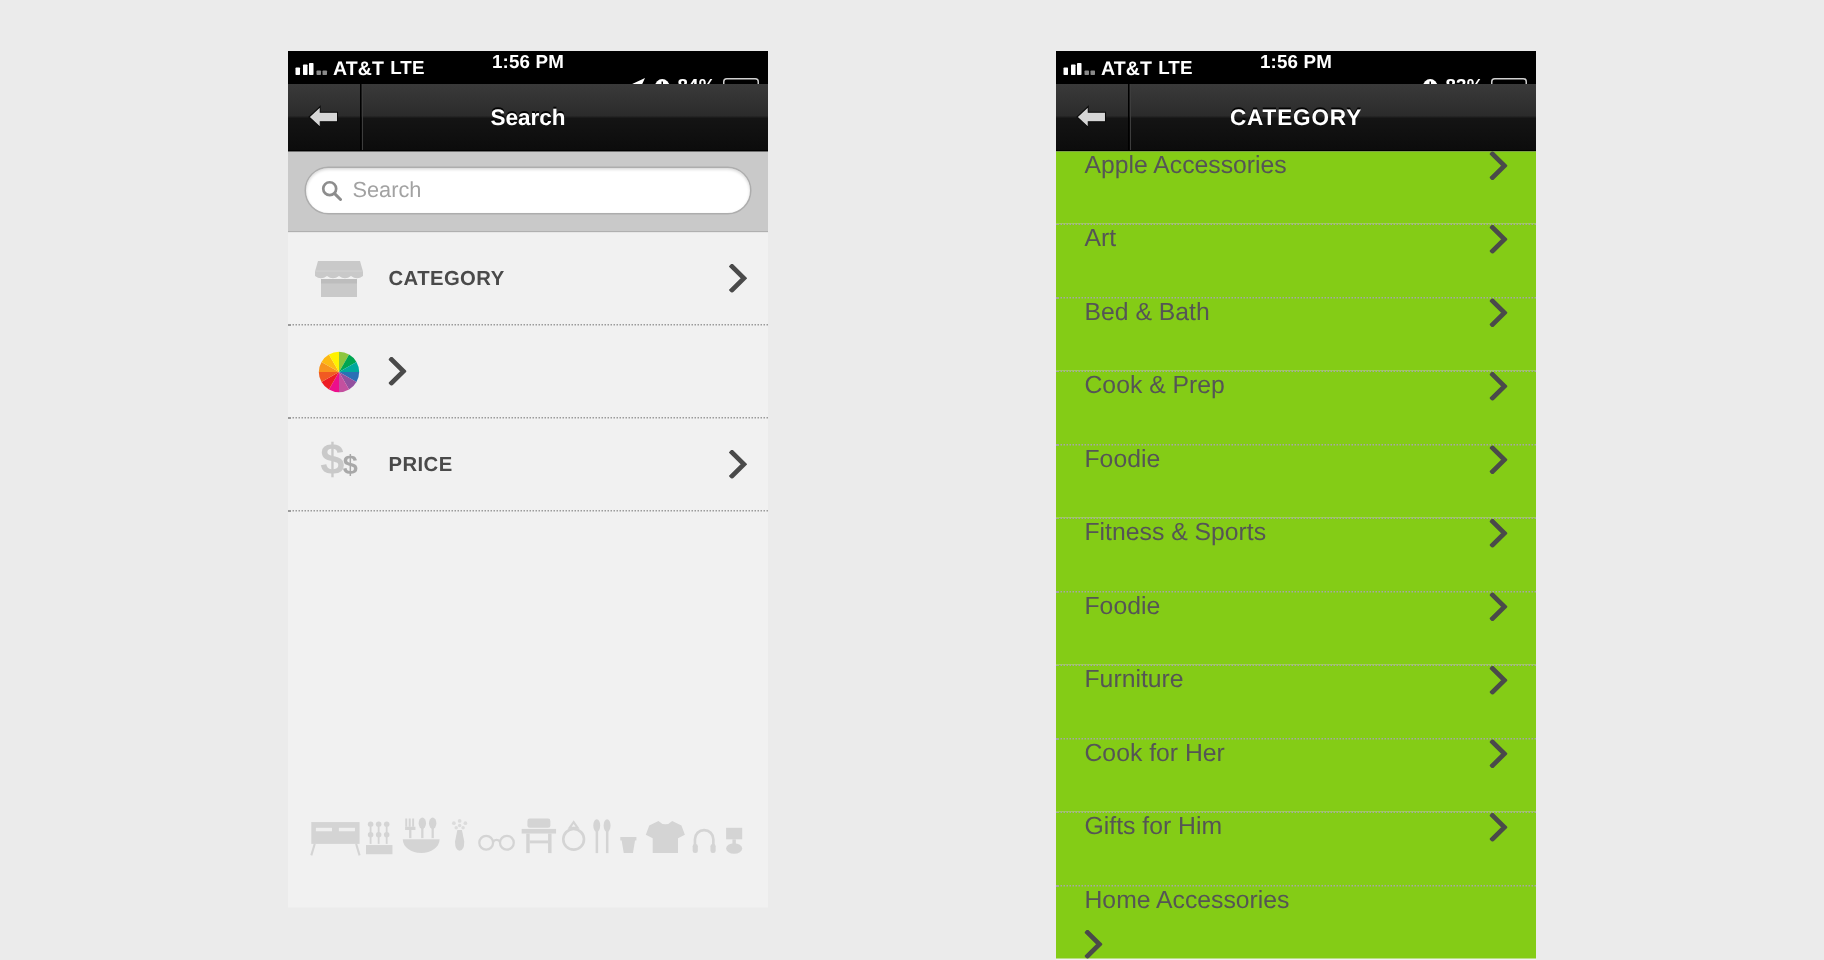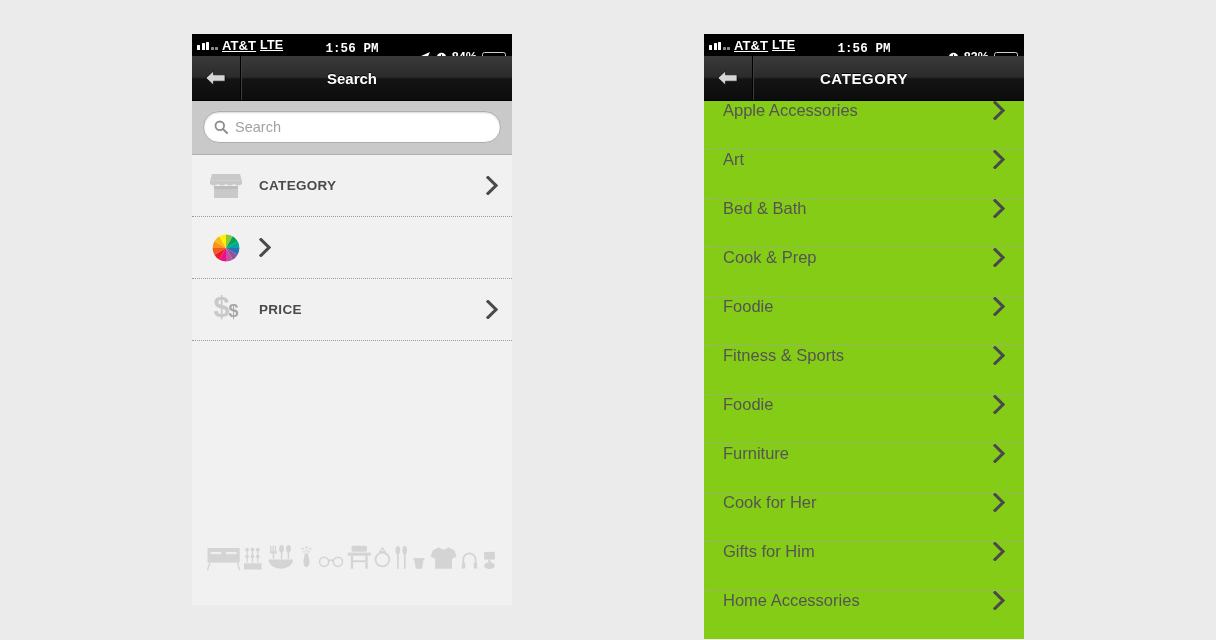--- a/index.html
+++ b/index.html
@@ -33,25 +33,25 @@
     position: relative;
     height: 22px;
     background: #000;
     color: #fff;
     font-size: 12.5px;
     font-weight: bold;
     letter-spacing: .1px;
   }
   .sb-left {
     position: absolute; left: 5px; top: 0; height: 22px;
-    display: flex; align-items: center; gap: 4px; text-decoration: underline;
+    display: flex; align-items: center; gap: 4px;
   }
   .sb-center {
     position: absolute; left: 0; right: 0; top: 0; height: 22px;
-    display: flex; align-items: flex-end; justify-content: center; font-family: Liberation Mono, monospace;
+    display: flex; align-items: flex-start; justify-content: center;
   }
   .sb-right {
     position: absolute; right: 6px; top: 12px; height: 22px;
     display: flex; align-items: center; gap: 5px;
   }
   .sb-text { font-size: 12.5px; font-weight: bold; color: #fff; }
   .sb-carrier { font-size: 13px; }
 
   
   .signal { display: flex; align-items: flex-end; gap: 1.5px; height: 9px; }
@@ -183,21 +183,21 @@
     cursor: pointer;
   }
   .cat-row + .cat-row { border-top: 1px dotted #a6a6a6; }
   .cat-label {
     flex: 1;
     font-size: 16.5px;
     color: #555;
   }
 
   
-  .clipped { height: 48px; }
+  .clipped { height: 48px; flex-direction: column; }
 </style>
 </head>
 <body>
 
 <div class="canvas">
 
   <div class="phone" id="phone-left">
 
     <div class="statusbar">
       <div class="sb-left">

